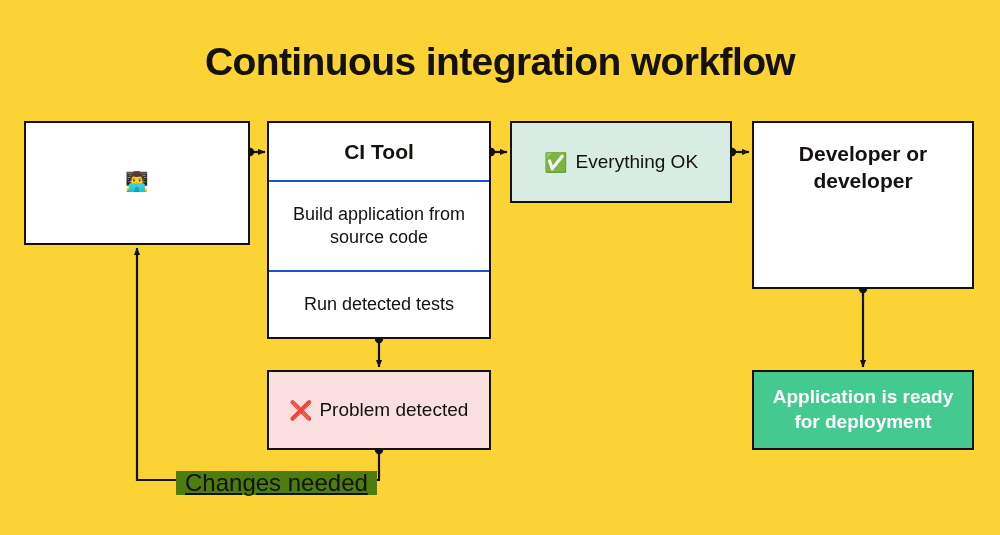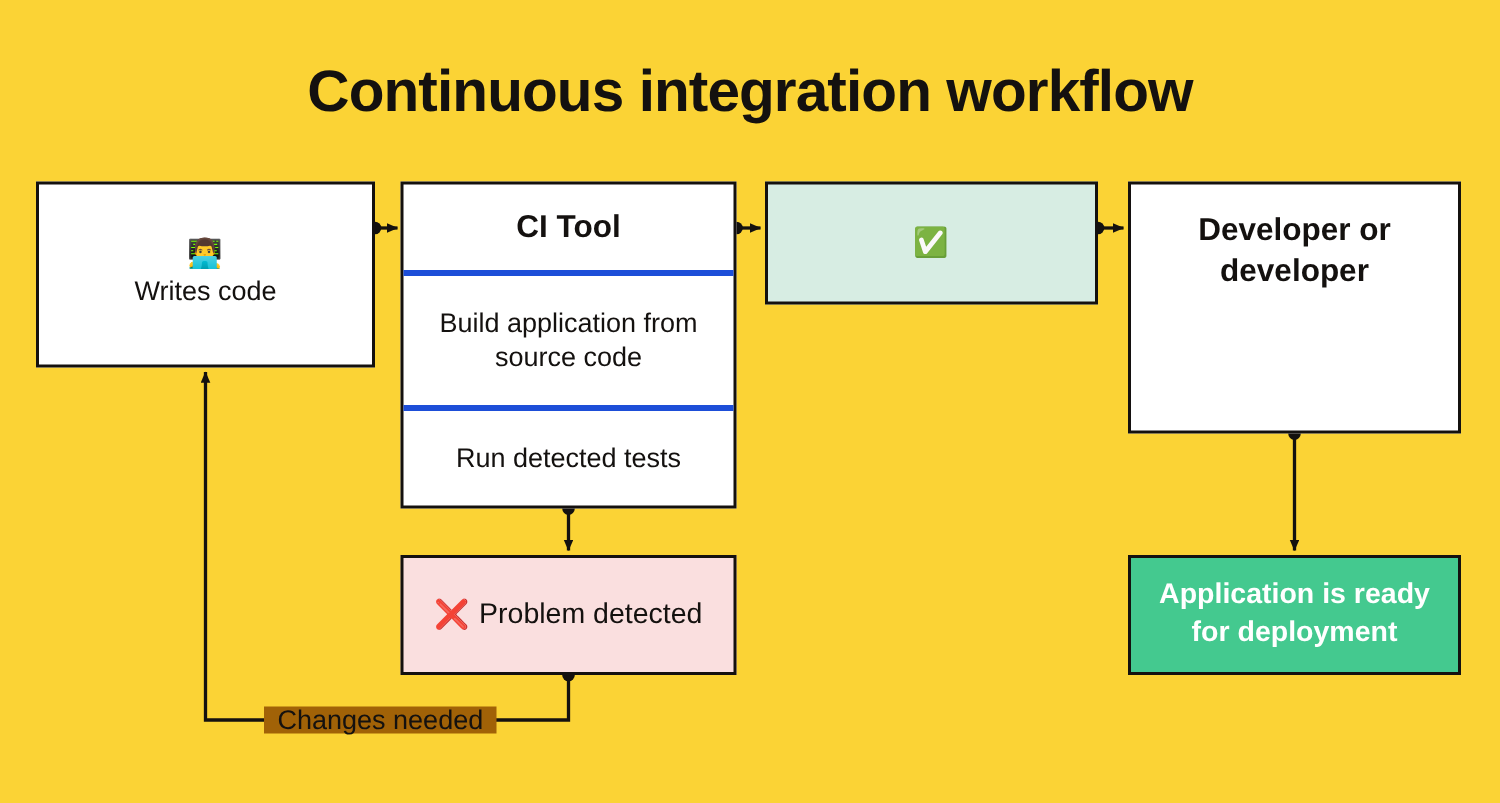--- a/index.html
+++ b/index.html
@@ -52,21 +52,21 @@
     display: flex;
     align-items: center;
     justify-content: center;
     text-align: center;
     padding: 4px 10px;
     line-height: 1.3;
     font-size: 18px;
     flex: 1 1 auto;
   }
   .cell + .cell {
-    border-top: 4px solid #1d4ed8;
+    border-top: 2px solid #1d4ed8;
   }
   .cell.head {
     font-weight: bold;
     font-size: 21px;
   }
   .cell.stack {
     flex-direction: column;
   }
 
   
@@ -119,26 +119,27 @@
   #wires {
     position: absolute;
     left: 0; top: 0;
     width: 1000px; height: 535px;
     pointer-events: none;
   }
 
   
   .edge-label {
     position: absolute;
-    font-size: 18px;
+    font-size: 24px;
     color: #14110f;
-    background: #a16207;
+    background: #4d7c0f;
     padding: 0 9px;
     white-space: nowrap;
     line-height: 1;
+    text-decoration: underline;
   }
   #label-changes-needed { left: 176px; top: 471px; }
 </style>
 </head>
 <body>
 
 <div id="canvas">
 
   <div class="title">Continuous integration workflow</div>
 
@@ -176,33 +177,33 @@
 
     <g>
       <circle cx="379" cy="450" r="4.2" fill="#14110f"></circle>
       <path d="M379,450 L379,480 L137,480 L137,248" fill="none" stroke="#14110f" stroke-width="2.2" marker-end="url(#arrow)"></path>
     </g>
   </svg>
 
   <div class="node" id="node-developer">
     <div class="cell stack">
       <div class="dev-emoji">👨‍💻</div>
-      <div class="dev-sub">Writes code</div>
     </div>
   </div>
 
   <div class="node" id="node-ci-tool">
     <div class="cell head">CI Tool</div>
     <div class="cell">Build application from source code</div>
     <div class="cell">Run detected tests</div>
   </div>
 
   <div class="node" id="node-ok">
     <div class="cell">
       <span class="emoji-ok">✅</span>
+      <span>Everything OK</span>
     </div>
   </div>
 
   <div class="node" id="node-maintainer">
     <div class="cell head">Developer or developer</div>
   </div>
 
   <div class="node" id="node-problem">
     <div class="cell">
       <span class="emoji-x">❌</span>

